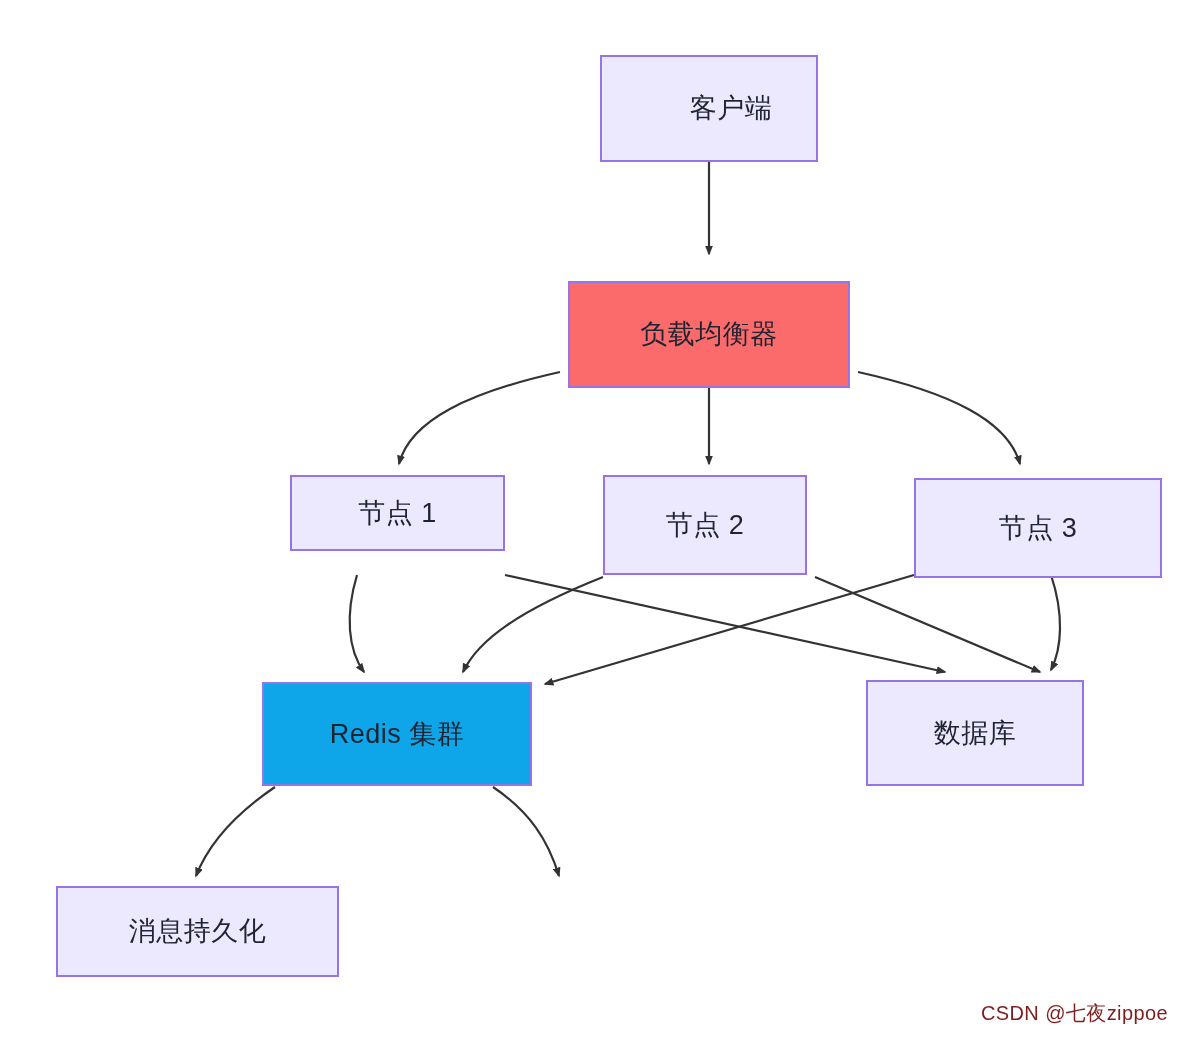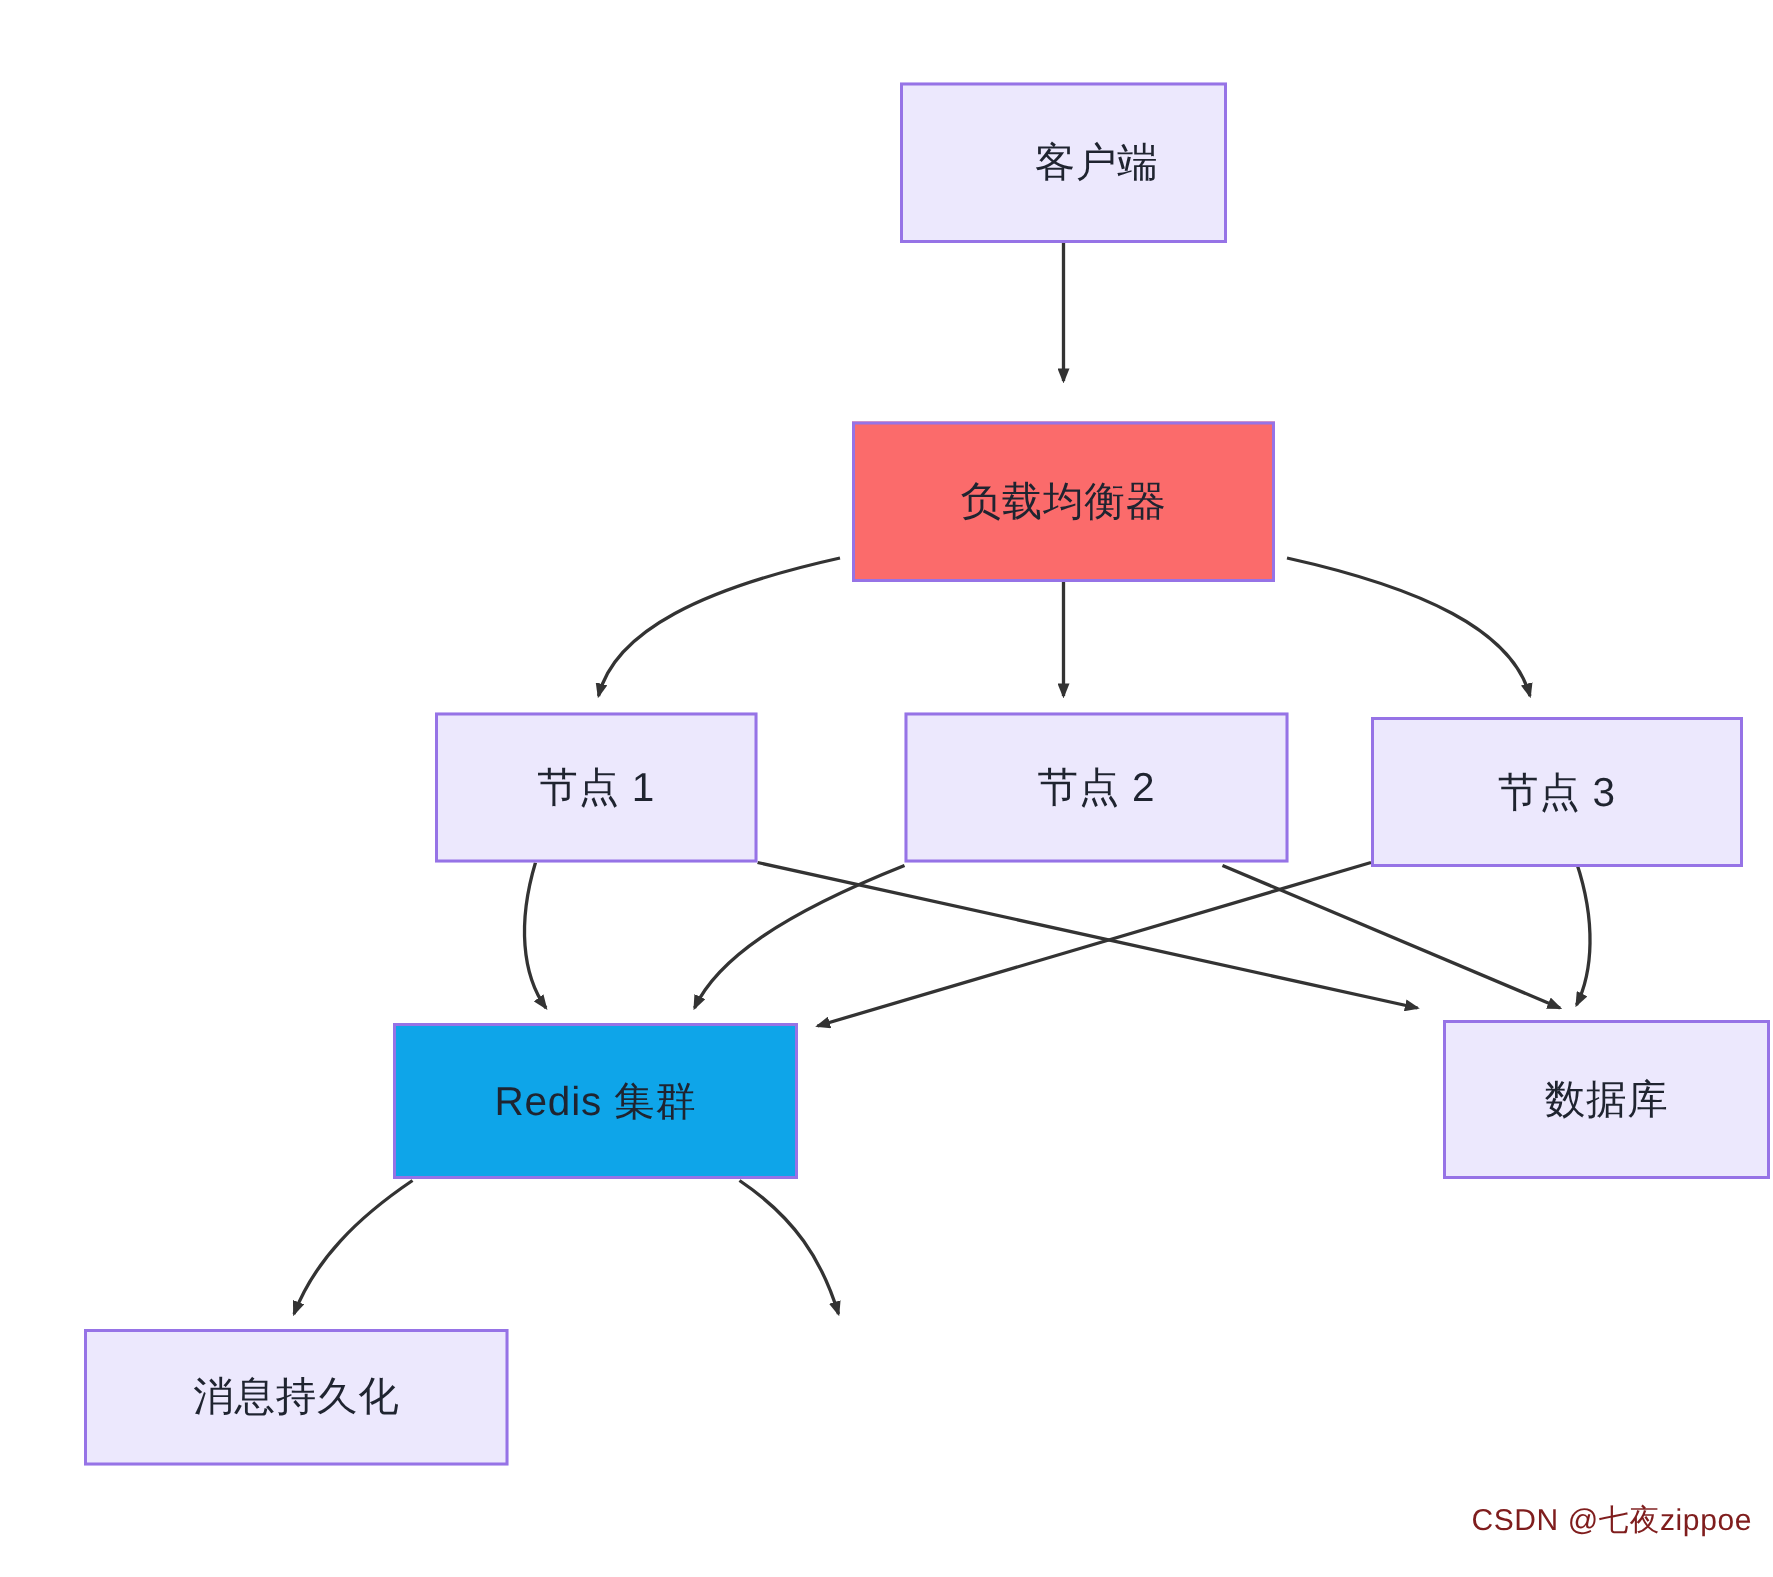--- a/index.html
+++ b/index.html
@@ -100,37 +100,37 @@
   </svg>
 
   <div class="node" style="left:600px; top:55px; width:218px; height:107px;padding-left:44px;">
     <span class="node-label">客户端</span>
   </div>
 
   <div class="node accent-red" style="left:568px; top:281px; width:282px; height:107px;">
     <span class="node-label">负载均衡器</span>
   </div>
 
-  <div class="node" style="left:290px; top:475px; width:215px; height:100px;">
+  <div class="node" style="left:290px; top:475px; width:215px; height:76px;">
     <span class="node-label">节点 1</span>
   </div>
 
-  <div class="node" style="left:603px; top:475px; width:256px; height:100px;">
+  <div class="node" style="left:603px; top:475px; width:204px; height:100px;">
     <span class="node-label">节点 2</span>
   </div>
 
   <div class="node" style="left:914px; top:478px; width:248px; height:100px;">
     <span class="node-label">节点 3</span>
   </div>
 
   <div class="node accent-teal" style="left:262px; top:682px; width:270px; height:104px;">
     <span class="node-label">Redis 集群</span>
   </div>
 
-  <div class="node" style="left:962px; top:680px; width:218px; height:106px;">
+  <div class="node" style="left:866px; top:680px; width:218px; height:106px;">
     <span class="node-label">数据库</span>
   </div>
 
   <div class="node" style="left:56px; top:886px; width:283px; height:91px;">
     <span class="node-label">消息持久化</span>
   </div>
 
 
   <div id="watermark">CSDN @七夜zippoe</div>
 

